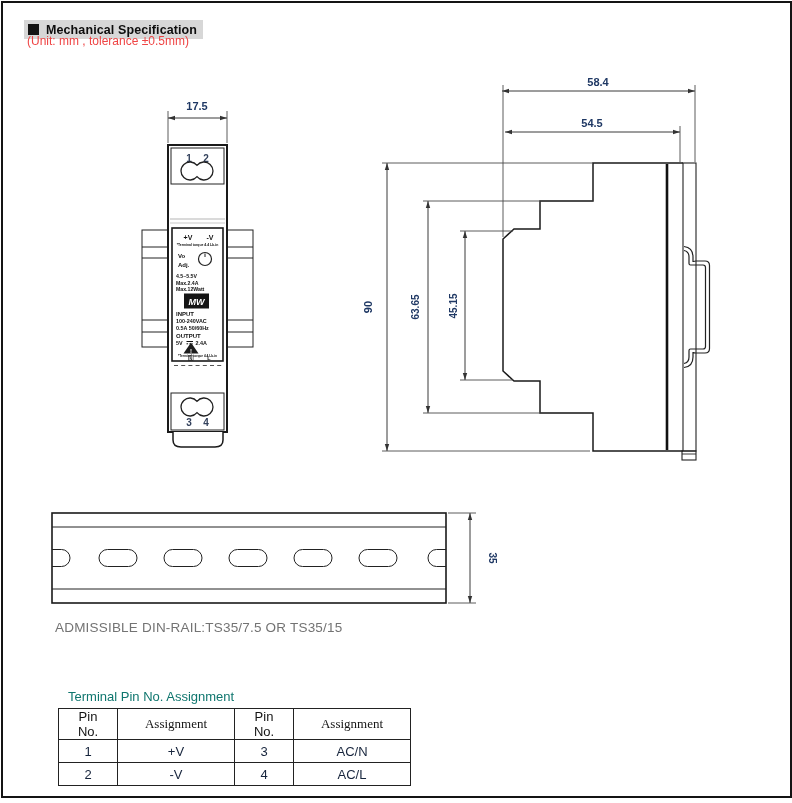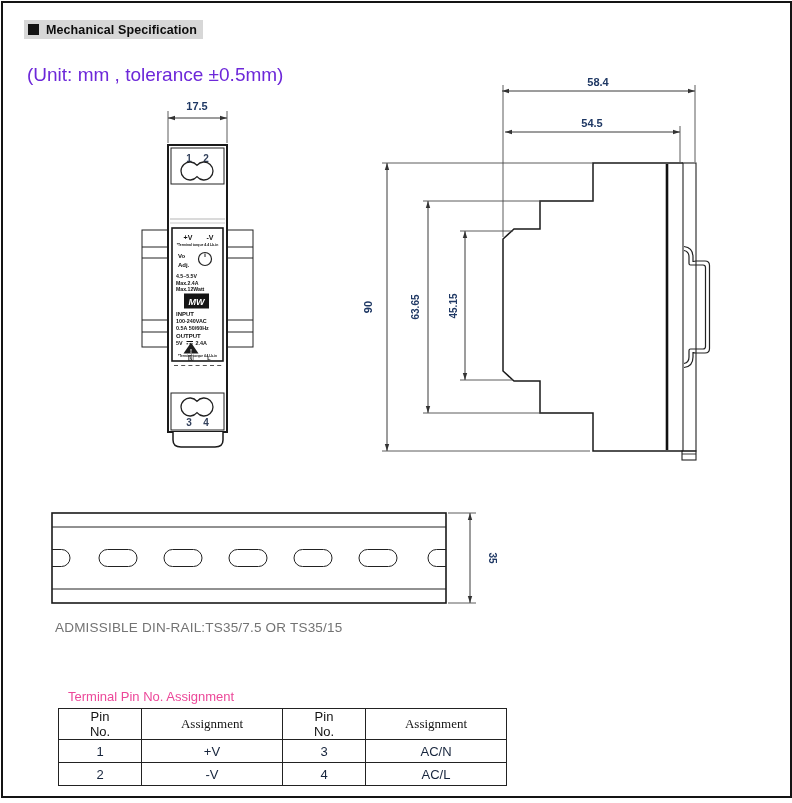--- a/index.html
+++ b/index.html
@@ -3,27 +3,27 @@
 <meta charset="utf-8">
 <style>
   html,body{margin:0;padding:0;background:#fff;}
   #page{position:relative;width:792px;height:803px;background:#ffffff;overflow:hidden;
         font-family:"Liberation Sans",sans-serif;color:#111;}
   #frame{position:absolute;left:1px;top:1px;width:787px;height:793px;border:2px solid #141414;}
   #hdr-bar{position:absolute;left:24px;top:20px;width:179px;height:19px;background:#d7d7d7;
            display:flex;align-items:center;}
   #hdr-sq{width:11px;height:11px;background:#141414;margin-left:4px;}
   #hdr-title{font-size:12.5px;font-weight:bold;margin-left:7px;letter-spacing:0.1px;color:#0d0d0d;white-space:nowrap;}
-  #subtitle{position:absolute;left:27px;top:64px;font-size:19px;color:#6d28d9;}
+  #subtitle{position:absolute;left:27px;top:34px;font-size:12px;color:#ef4444;}
   #rail-caption{position:absolute;left:55px;top:620px;font-size:13.5px;color:#737373;letter-spacing:0.2px;}
   #pin-block{position:absolute;left:58px;top:689px;}
-  #pin-title{font-size:13px;color:#ec4899;margin:0 0 4px 10px;}
+  #pin-title{font-size:13px;color:#0f766e;margin:0 0 4px 10px;}
   table.pins{border-collapse:collapse;}
   table.pins td{border:1.6px solid #222;text-align:center;font-size:13px;color:#16243c;
-                height:22px;padding:0 20px;}
+                height:22px;padding:0 8px;}
   table.pins td.hd{color:#141414;}
   td.c-pin{width:42px;} td.c-asg{width:100px;font-family:Liberation Serif, serif;}
   svg text{font-family:"Liberation Sans",sans-serif;}
   .dimtxt{fill:#1f3864;font-weight:bold;}
   .dline{stroke:#3a3a3a;stroke-width:1;fill:none;}
   .eline{stroke:#4a4a4a;stroke-width:0.9;fill:none;}
   .arr{fill:#333;stroke:none;}
   .body{stroke:#1a1a1a;fill:#ffffff;}
   .thin{stroke:#222;stroke-width:1;fill:none;}
   .lbl{fill:#101010;}

